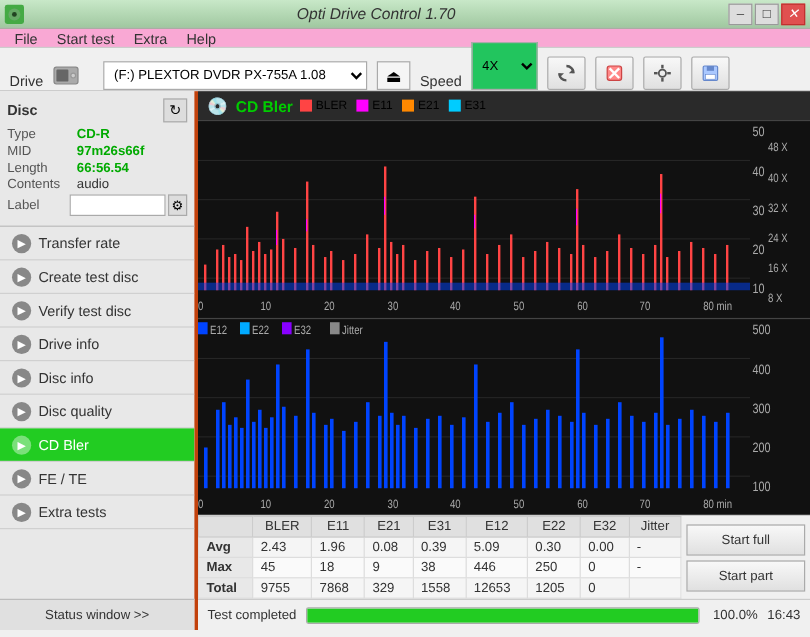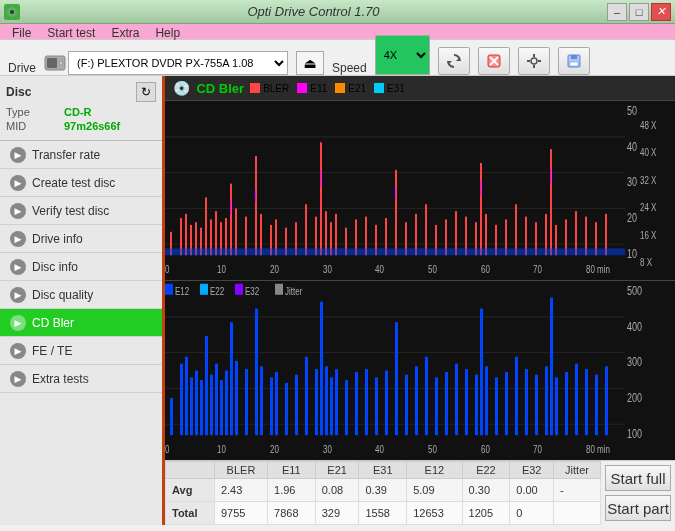--- a/index.html
+++ b/index.html
@@ -75,21 +75,21 @@
     
     .table-area { background: #f5f5f5; border-top: 1px solid #ccc; }
     .table-with-buttons { display: flex; }
     .data-table { flex: 1; border-collapse: collapse; font-size: 11px; }
     .data-table th { background: #e0e0e0; border: 1px solid #ccc; padding: 2px 6px; text-align: center; font-weight: normal; color: #333; }
     .data-table td { border: 1px solid #ddd; padding: 2px 6px; text-align: left; color: #333; }
     .data-table tr:nth-child(even) td { background: #fafafa; }
     .row-label { font-weight: bold; background: #e8e8e8 !important; text-align: left !important; }
 
     .action-buttons { display: flex; flex-direction: column; gap: 4px; padding: 4px; background: #f0f0f0; justify-content: center; }
-    .action-btn { width: 66px; height: 26px; border: 1px solid #aaa; background: linear-gradient(to bottom, #f8f8f8, #e0e0e0); cursor: pointer; font-size: 15px; color: #333; }
+    .action-btn { width: 99px; height: 26px; border: 1px solid #aaa; background: linear-gradient(to bottom, #f8f8f8, #e0e0e0); cursor: pointer; font-size: 11px; color: #333; }
 
     .content-right { flex: 1; display: flex; flex-direction: column; overflow: hidden; }
   </style>
 </head>
 <body>
 
 <div class="titlebar">
   <div class="titlebar-icon">
     <svg width="12" height="12" viewBox="0 0 12 12">
         <circle cx="6" cy="6" r="5" fill="#66aa66"></circle>
@@ -106,21 +106,21 @@
 
 <div class="menubar">
   <span class="menubar-item">File</span>
   <span class="menubar-item">Start test</span>
   <span class="menubar-item">Extra</span>
   <span class="menubar-item">Help</span>
 </div>
 
 <div class="drivebar">
   <span class="drive-label">Drive</span>
-  <div style="display:flex;align-items:center;gap:2px;">
+  <div style="display:flex;align-items:center;gap:20px;">
     <svg width="22" height="22" viewBox="0 0 22 22">
         <rect x="1" y="4" width="20" height="14" rx="2" fill="#aaa" stroke="#888" stroke-width="1"></rect>
         <rect x="3" y="6" width="10" height="10" rx="1" fill="#666"></rect>
         <circle cx="17" cy="11" r="2" fill="#ccc" stroke="#999" stroke-width="1"></circle>
       </svg>
     <select class="drive-select">
       <option>(F:)  PLEXTOR DVDR   PX-755A 1.08</option>
     </select>
   </div>
   <div class="drive-btn">⏏</div>
@@ -170,20 +170,33 @@
         <div class="disc-refresh-btn">↻</div>
       </div>
       <div class="disc-row">
         <span class="disc-key">Type</span>
         <span class="disc-val">CD-R</span>
       </div>
       <div class="disc-row">
         <span class="disc-key">MID</span>
         <span class="disc-val">97m26s66f</span>
       </div>
+      <div class="disc-row">
+        <span class="disc-key">Length</span>
+        <span class="disc-val">66:56.54</span>
+      </div>
+      <div class="disc-row">
+        <span class="disc-key">Contents</span>
+        <span class="disc-val-normal">audio</span>
+      </div>
+      <div class="disc-row">
+        <span class="disc-key">Label</span>
+        <input type="text" class="label-input" value="" style="">
+        <div class="label-gear-btn">⚙</div>
+      </div>
     </div>
 
     <div class="sidebar-nav">
       <div class="nav-item">
         <div class="nav-icon">▶</div>
         <span>Transfer rate</span>
       </div>
       <div class="nav-item">
         <div class="nav-icon">▶</div>
         <span>Create test disc</span>
@@ -211,20 +224,21 @@
       <div class="nav-item">
         <div class="nav-icon">▶</div>
         <span>FE / TE</span>
       </div>
       <div class="nav-item">
         <div class="nav-icon">▶</div>
         <span>Extra tests</span>
       </div>
     </div>
 
+    <div class="status-window-btn">Status window &gt;&gt;</div>
   </div>
 
   <div class="content-right">
 
     <div class="chart-area">
 
       <div class="chart-header">
         <span style="color:#00cc00;font-size:14px;">💿</span>
         <span class="chart-title">CD Bler</span>
         <div class="chart-legend">
@@ -465,33 +479,52 @@
               <td>2.43</td>
               <td>1.96</td>
               <td>0.08</td>
               <td>0.39</td>
               <td>5.09</td>
               <td>0.30</td>
               <td>0.00</td>
               <td>-</td>
             </tr>
             <tr>
+              <td class="row-label">Max</td>
+              <td>45</td>
+              <td>18</td>
+              <td>9</td>
+              <td>38</td>
+              <td>446</td>
+              <td>250</td>
+              <td>0</td>
+              <td>-</td>
+            </tr>
+            <tr>
               <td class="row-label">Total</td>
               <td>9755</td>
               <td>7868</td>
               <td>329</td>
               <td>1558</td>
               <td>12653</td>
               <td>1205</td>
               <td>0</td>
               <td></td>
             </tr>
           </tbody>
         </table>
         <div class="action-buttons">
           <button class="action-btn">Start full</button>
           <button class="action-btn">Start part</button>
         </div>
       </div>
     </div>
 
+    <div class="bottom-bar">
+      <span class="status-text">Test completed</span>
+      <div class="progress-bar-container">
+        <div class="progress-bar-fill" style="width:100%;"></div>
+      </div>
+      <span class="progress-pct">100.0%</span>
+      <span class="time-text">16:43</span>
+    </div>
   </div>
 </div>
 
 </body></html>

